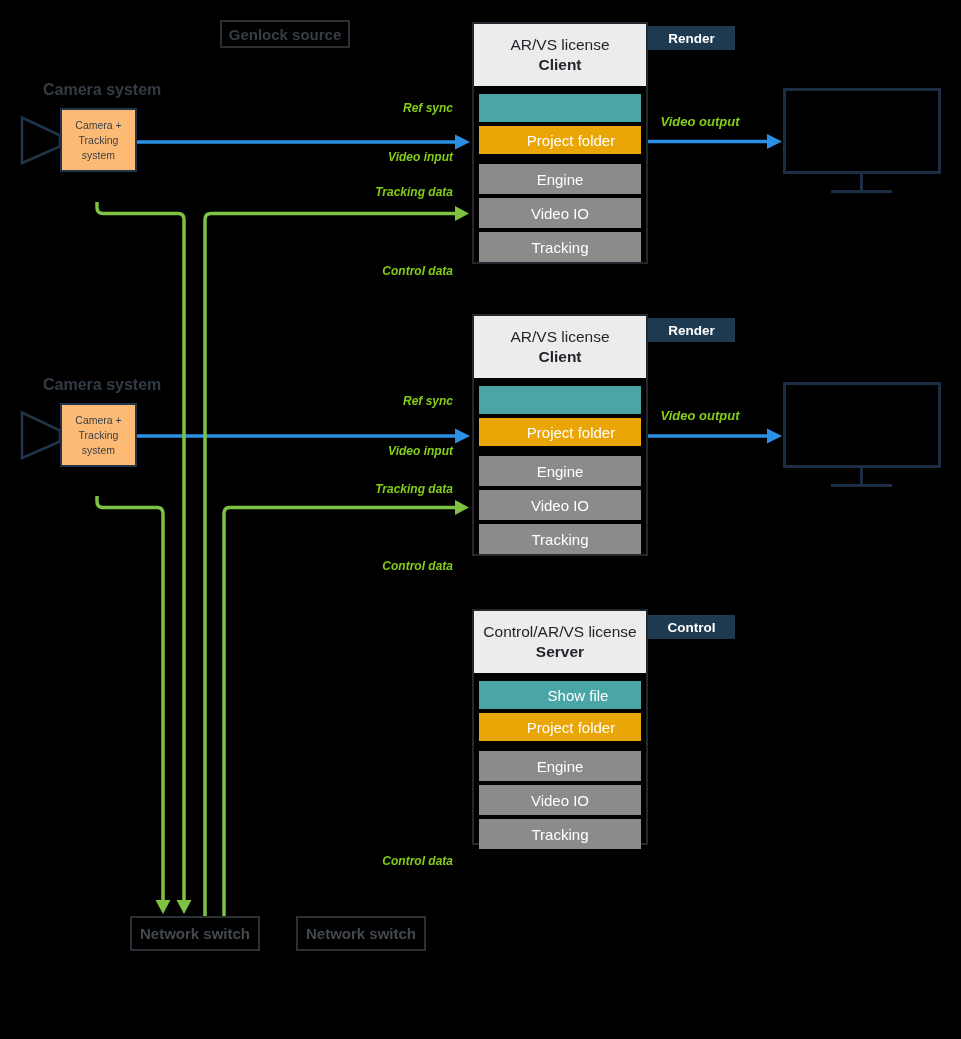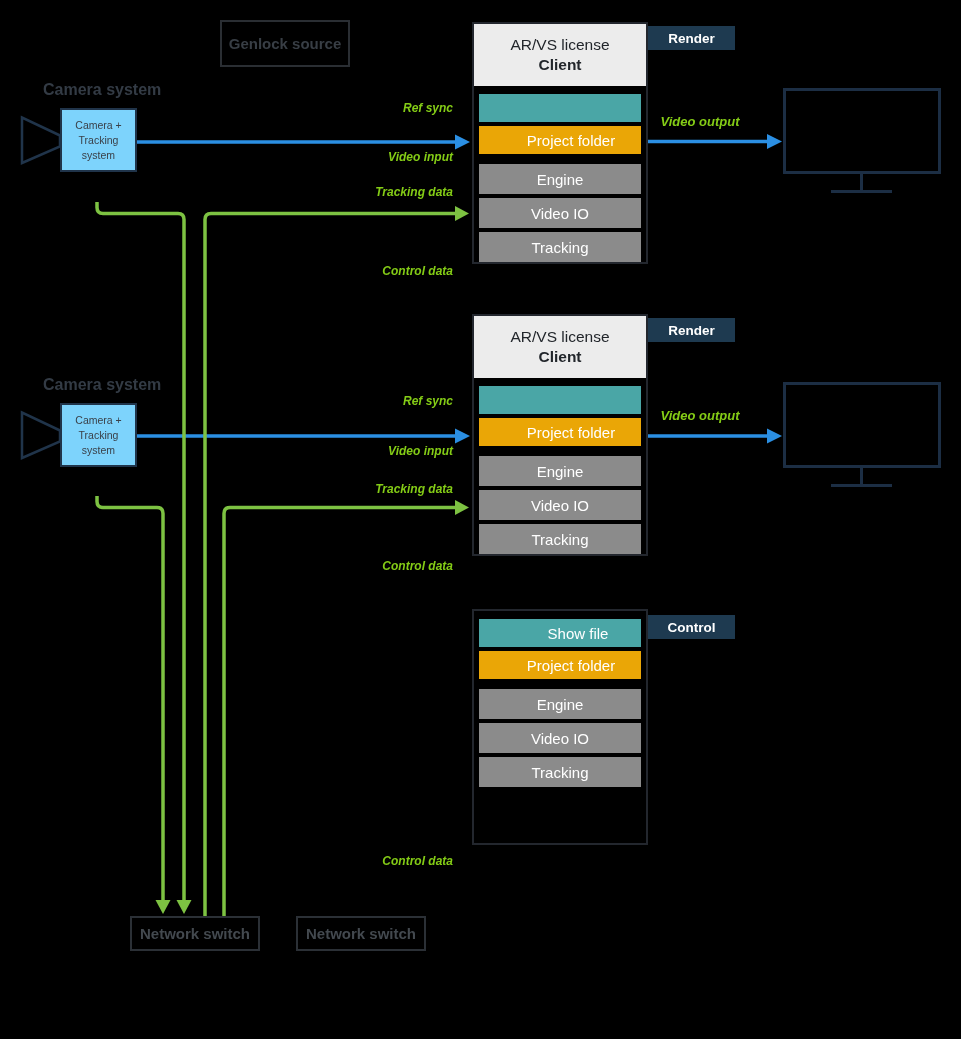--- a/index.html
+++ b/index.html
@@ -14,21 +14,21 @@
     border:2px solid #2b3036;display:flex;align-items:center;justify-content:center;
     color:#43494f;font-size:15px;font-weight:600;background:transparent;box-sizing:border-box;
   }
   .genlock{border-color:#2a2e33;color:#383e45;}
 
   
   .cam-title{color:#333b45;font-size:16px;font-weight:700;}
   .cam-box{
     border:2px solid #20344a;box-sizing:border-box;display:flex;flex-direction:column;
     align-items:center;justify-content:center;color:#3a4149;font-size:10.5px;line-height:15px;
-    text-align:left;background:#7dd3fc;
+    text-align:left;background:#fdba74;
   }
 
   
   .unit{
     width:176px;border:2px solid #23272e;box-sizing:border-box;background:#000;z-index:3;
   }
   .unit-header{
     background:var(--header-bg,#ececec);height:62px;display:flex;flex-direction:column;
     align-items:center;justify-content:center;color:#22262b;font-size:15.5px;line-height:20px;
   }
@@ -109,21 +109,21 @@
     <g>
       <path class="green-line" d="M97 496 L97 501.5 Q97 507.5 103 507.5 L157 507.5 Q163 507.5 163 513.5 L163 901"></path>
       <polygon class="green-head" points="163,914 155.5,900 170.5,900"></polygon>
     </g>
     <g>
       <path class="green-line" d="M224 916 L224 513.5 Q224 507.5 230 507.5 L456 507.5"></path>
       <polygon class="green-head" points="469,507.5 455,500 455,515"></polygon>
     </g>
   </svg>
 
-  <div class="abs outline-box genlock" style="left:220px;top:20px;width:130px;height:47px;">
+  <div class="abs outline-box genlock" style="left:220px;top:20px;width:130px;height:28px;">
     <span>Genlock source</span>
   </div>
 
   <div class="abs cam-title" style="left:43px;top:81px;">Camera system</div>
   <div class="abs cam-box" style="left:60px;top:108px;width:77px;height:64px;">
     <span>Camera +</span>
     <span>Tracking</span>
     <span>system</span>
   </div>
 
@@ -158,20 +158,24 @@
       <div class="bar teal"></div>
       <div class="bar orange">Project folder</div>
       <div class="bar gray">Engine</div>
       <div class="bar gray">Video IO</div>
       <div class="bar gray">Tracking</div>
     </div>
   </div>
   <div class="abs tag" style="left:648px;top:318px;">Render</div>
 
   <div class="abs unit" style="left:472px;top:609px;height:236px;">
+    <div class="unit-header" style="height:62px;">
+      <span>Control/AR/VS license</span>
+      <span class="role">Server</span>
+    </div>
     <div class="unit-body">
       <div class="bar teal">Show file</div>
       <div class="bar orange">Project folder</div>
       <div class="bar gray">Engine</div>
       <div class="bar gray">Video IO</div>
       <div class="bar gray">Tracking</div>
     </div>
   </div>
   <div class="abs tag" style="left:648px;top:615px;">Control</div>
 

